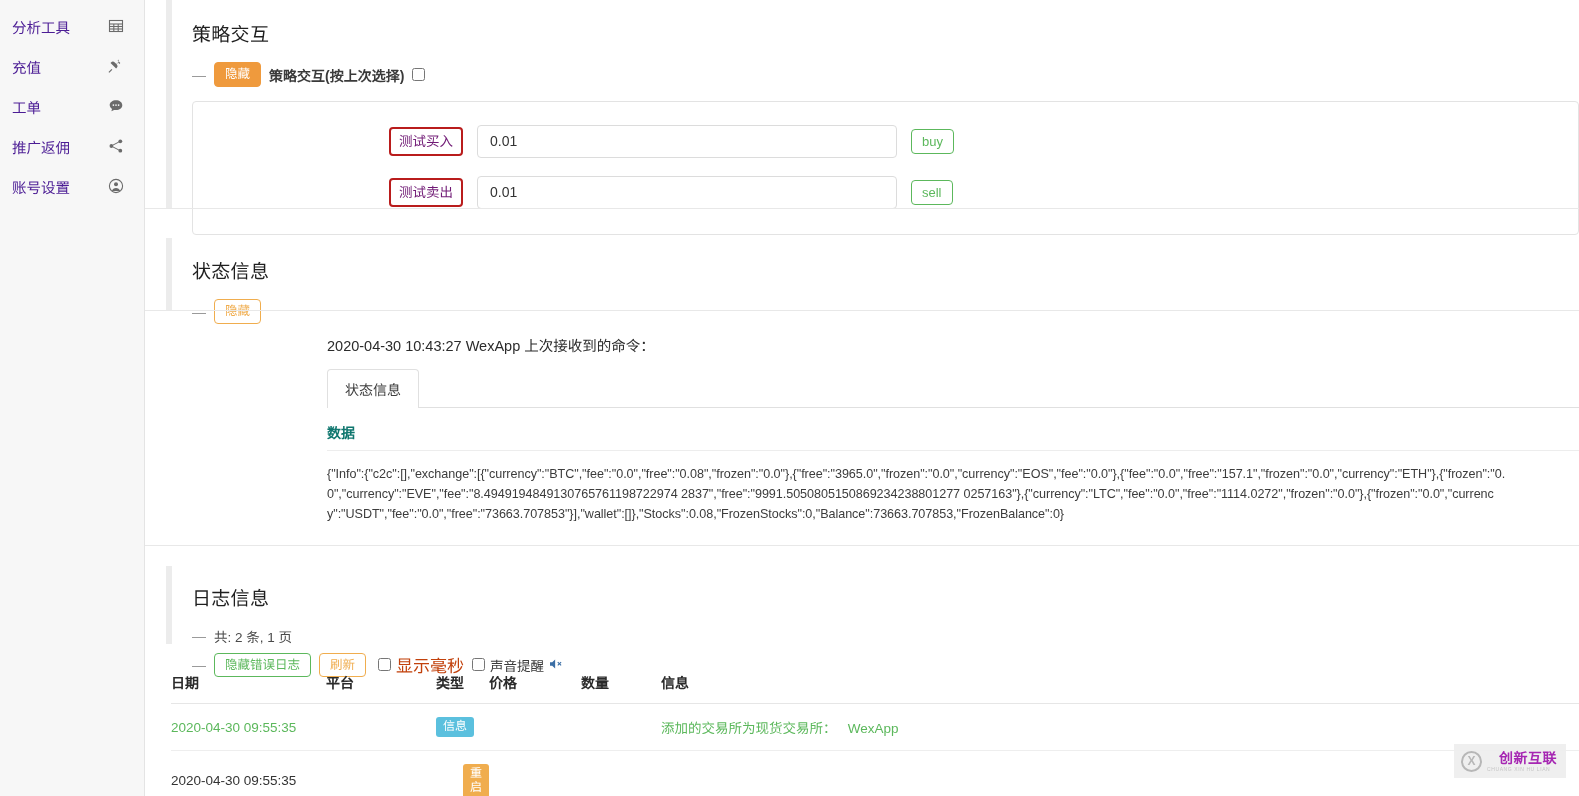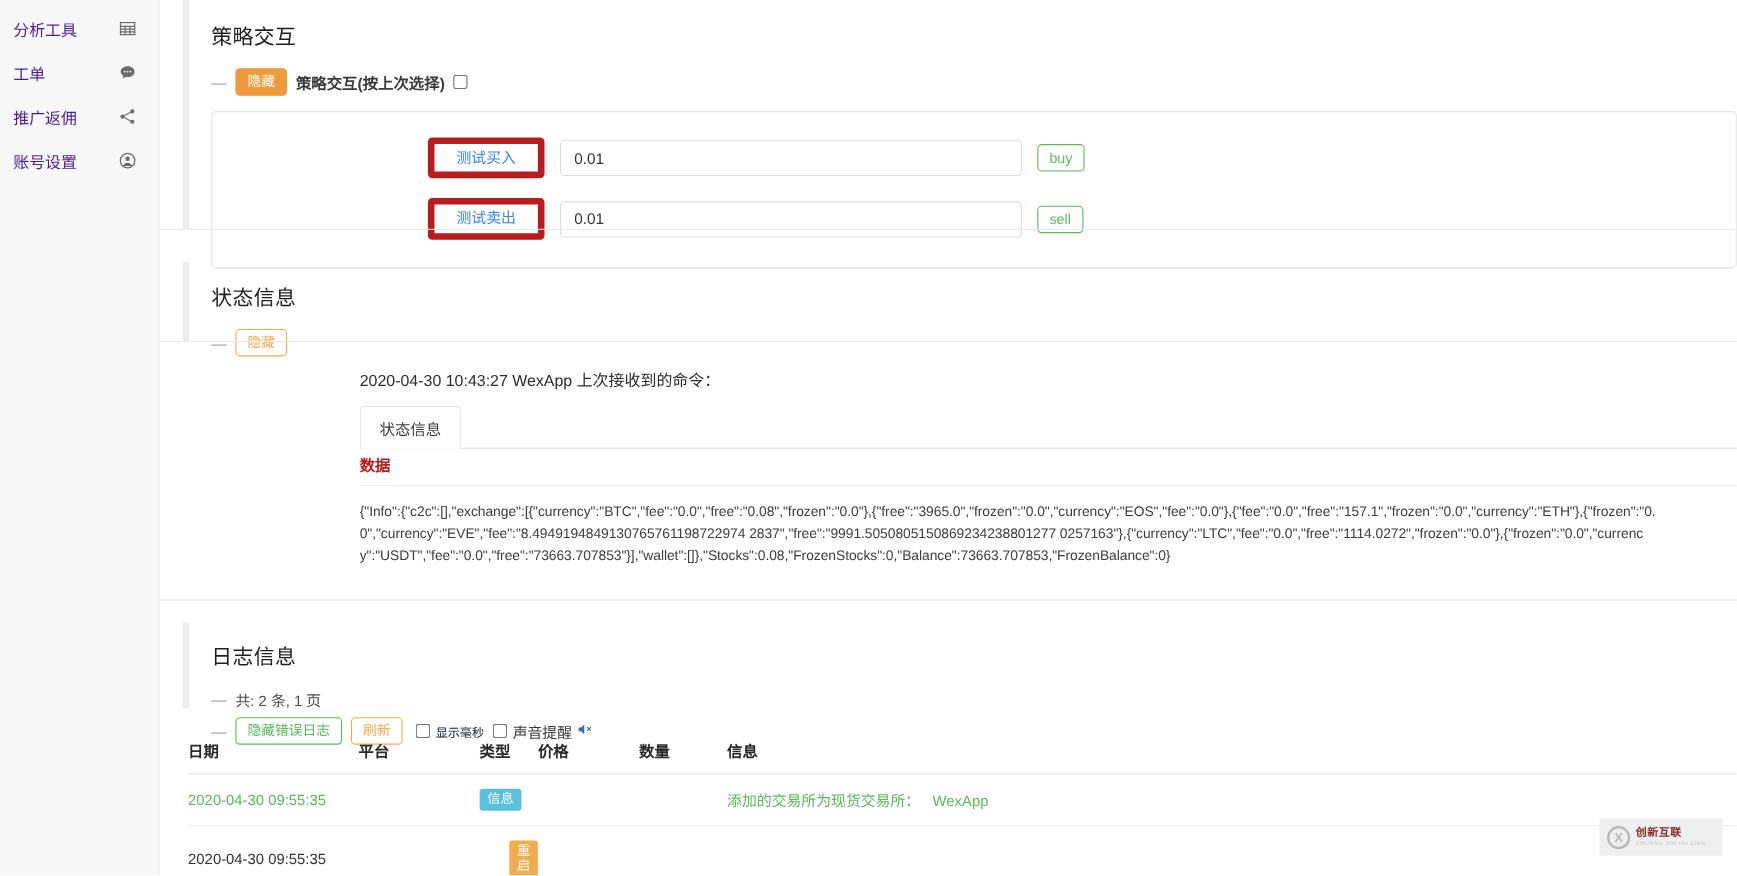--- a/index.html
+++ b/index.html
@@ -40,21 +40,21 @@
     line-height: 1.2; letter-spacing: .3px;
   }
   .sub-row { display: flex; align-items: center; gap: 8px; margin-top: 7px; }
   .dash { color: #9a9a9a; font-size: 14px; user-select:none; width: 14px; display:inline-block;}
 
   .btn { border-radius: 4px; cursor: pointer; font-size: 13px; line-height: 1;
          padding: 5px 9px; white-space: nowrap; background:#fff; }
   .btn-warn-solid { background:#ef9a3d; border:1px solid #ef9a3d; color:#fff; font-size:12.5px; padding:5px 10px;}
   .btn-warn-out   { background:#fff; border:1px solid #f0ad4e; color:#f0ad4e; font-size:12.5px; padding:5px 10px;}
   .btn-succ-out   { background:#fff; border:1px solid #5cb85c; color:#5cb85c; font-size:13px; padding:5px 10px;}
-  .btn-info-out   { background:#fff; border:6px solid #b91c1c; color:#3b82f6; font-size:13.5px; padding:6px 20px;}
+  .btn-info-out   { background:#fff; border:2px solid #b91c1c; color:#701a75; font-size:13.5px; padding:6px 8px;}
 
   .hint-text { font-size: 14px; color:#3a3a3a; font-weight:600; }
   .cb { width:13px; height:13px; margin:0; vertical-align: middle; accent-color:#888; }
 
   
   .panel {
     border: 1px solid #e3e3e3; border-radius: 4px;
     background:#fff; padding: 18px 0 20px 0;
   }
   .trade-row { display:flex; align-items:center; gap:14px; padding: 5px 0; }
@@ -71,21 +71,21 @@
 
   
   .tabs { display:flex; border-bottom:1px solid #e0e0e0; margin-top: 14px; }
   .tab {
     padding: 9px 17px; font-size: 14px; color:#3c3c3c; cursor:pointer;
     border:1px solid transparent; border-bottom:none; border-radius:4px 4px 0 0;
     margin-bottom:-1px; background:transparent;
   }
   .tab.active { background:#fff; border-color:#e0e0e0; border-bottom-color:#fff; }
 
-  .data-label { font-size:14px; font-weight:700; color:#b91c1c; margin-top: 4px; font-family: Liberation Mono, monospace; }
+  .data-label { font-size:14px; font-weight:700; color:#0f766e; margin-top: 14px; font-family: Liberation Mono, monospace; }
   .data-rule { border-top:1px solid #ededed; margin-top: 8px; }
   .json-box {
     font-size: 12.6px; color:#3c3c3c; line-height: 20px;
     word-break: break-all; margin-top: 13px; letter-spacing: -0.05px;
   }
 
   
   table.logtbl { border-collapse: collapse; width: 100%; }
   table.logtbl th {
     text-align:left; font-size:14px; font-weight:700; color:#2a2a2a;
@@ -109,21 +109,21 @@
     width: 112px; height: 34px; background: #efefef;
     display:flex; align-items:center; gap:5px; padding: 0 7px;
     opacity: .95;
   }
   .wm-circle {
     width:21px; height:21px; border-radius:50%; border:2px solid #b4b4b4;
     color:#b4b4b4; font-size:12px; font-weight:700; line-height:17px; text-align:center;
     font-family:"Liberation Sans", sans-serif;
   }
   .wm-txt { line-height: 1; }
-  .wm-cn { font-size: 10px; color:#7f1d1d; font-weight:700; letter-spacing:.5px; }
+  .wm-cn { font-size: 14px; color:#a21caf; font-weight:700; letter-spacing:.5px;margin-left:12px; }
   .wm-en { font-size: 5px; color:#c2c2c2; letter-spacing:.6px; margin-top:2px; }
 </style>
 </head>
 <body>
 
 <div class="page">
 
   <nav class="sidebar">
 
     <div class="side-item">
@@ -133,20 +133,29 @@
           <rect x="1.5" y="2.5" width="13" height="11"></rect>
           <line x1="1.5" y1="6" x2="14.5" y2="6"></line>
             <line x1="1.5" y1="8.5" x2="14.5" y2="8.5"></line>
           <line x1="1.5" y1="11" x2="14.5" y2="11"></line>
             <line x1="5.8" y1="6" x2="5.8" y2="13.5"></line>
           <line x1="10.2" y1="6" x2="10.2" y2="13.5"></line>
         </svg>
       </span>
     </div>
 
+    <div class="side-item">
+      <span class="side-label">充值</span>
+      <span class="side-ico">
+        <svg width="16" height="16" viewBox="0 0 16 16" fill="#6b6b6b">
+          <path d="M10.6 1.6l-1 1 1.1 1.1-2.3 2.3-1.6-1.6a2.7 2.7 0 0 0-3.8 0l-.5.5 5.6 5.6.5-.5a2.7 2.7 0 0 0 0-3.8l1.6-1.6L11.3 5.9l1-1-1.7-1.7z"></path>
+          <path d="M1.3 14.7l3-3-.8-.8-3 3z"></path>
+        </svg>
+      </span>
+    </div>
 
     <div class="side-item">
       <span class="side-label">工单</span>
       <span class="side-ico">
         <svg width="16" height="16" viewBox="0 0 16 16" fill="#6b6b6b">
           <path d="M8 2.3c-3.5 0-6.3 2.1-6.3 4.8 0 1.5.9 2.9 2.3 3.8l-.6 2.4 2.7-1.4c.6.1 1.2.2 1.9.2 3.5 0 6.3-2.1 6.3-4.9S11.5 2.3 8 2.3z"></path>
           <circle cx="5.4" cy="7.1" r=".85" fill="#f7f7f7"></circle>
           <circle cx="8" cy="7.1" r=".85" fill="#f7f7f7"></circle>
           <circle cx="10.6" cy="7.1" r=".85" fill="#f7f7f7"></circle>
         </svg>
@@ -245,21 +254,21 @@
         <span class="dash">—</span>
         <span style="font-size:13.5px;color:#4a4a4a;">共: 2 条, 1 页</span>
       </div>
 
       <div class="sub-row" style="margin-top:6px;">
         <span class="dash">—</span>
         <button class="btn btn-succ-out" style="font-size:12.5px;">隐藏错误日志</button>
         <button class="btn btn-warn-out">刷新</button>
         <span style="display:flex;align-items:center;gap:5px;margin-left:4px;">
           <input type="checkbox" class="cb" style="">
-          <span style="font-size:11px;color:#0f172a;">显示毫秒</span>
+          <span style="font-size:17px;color:#c2410c;">显示毫秒</span>
         </span>
         <span style="display:flex;align-items:center;gap:5px;">
           <input type="checkbox" class="cb" style="">
           <span style="font-size:13.5px;color:#3a3a3a;">声音提醒</span>
           <span class="spk">
             <svg width="14" height="12" viewBox="0 0 16 14" fill="#3b6ea5">
               <path d="M1 5h2.6L7 1.8v10.4L3.6 9H1z"></path>
               <path d="M9.6 5.2l.9-.9 1.5 1.5 1.5-1.5.9.9L12.9 6.7l1.5 1.5-.9.9-1.5-1.5-1.5 1.5-.9-.9 1.5-1.5z"></path>
             </svg>
           </span>

